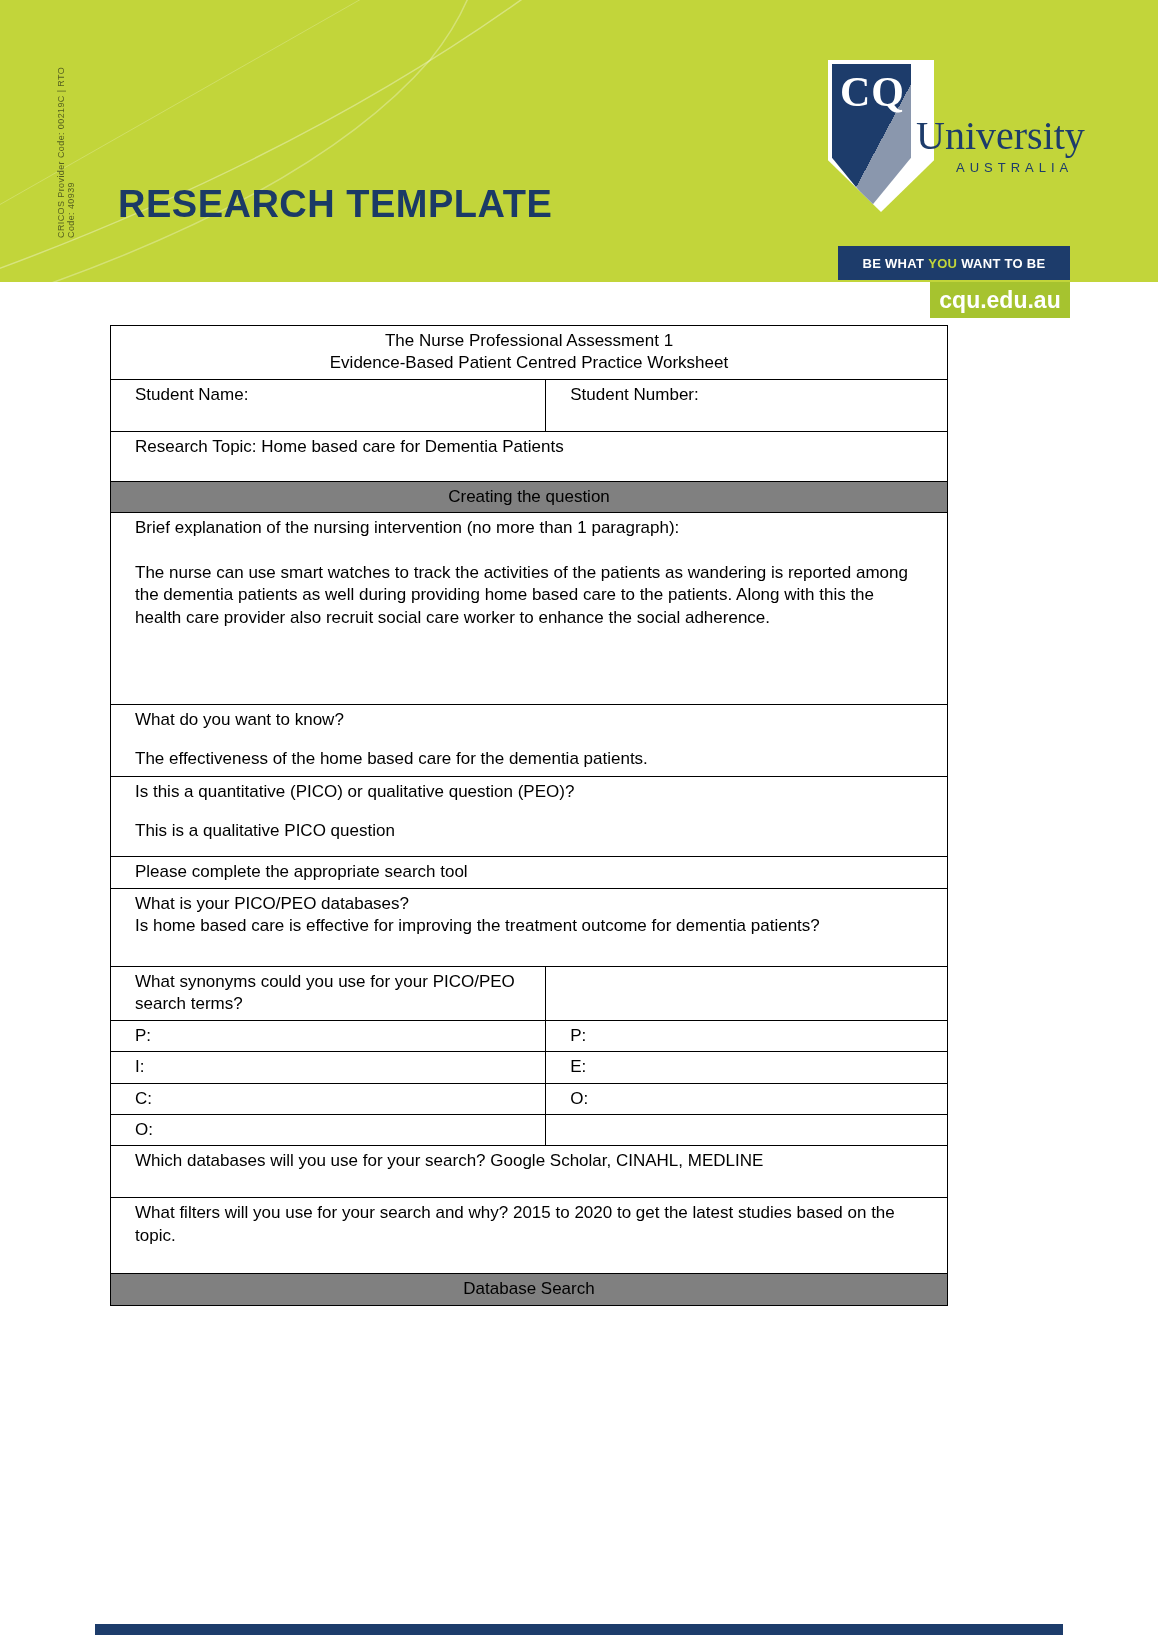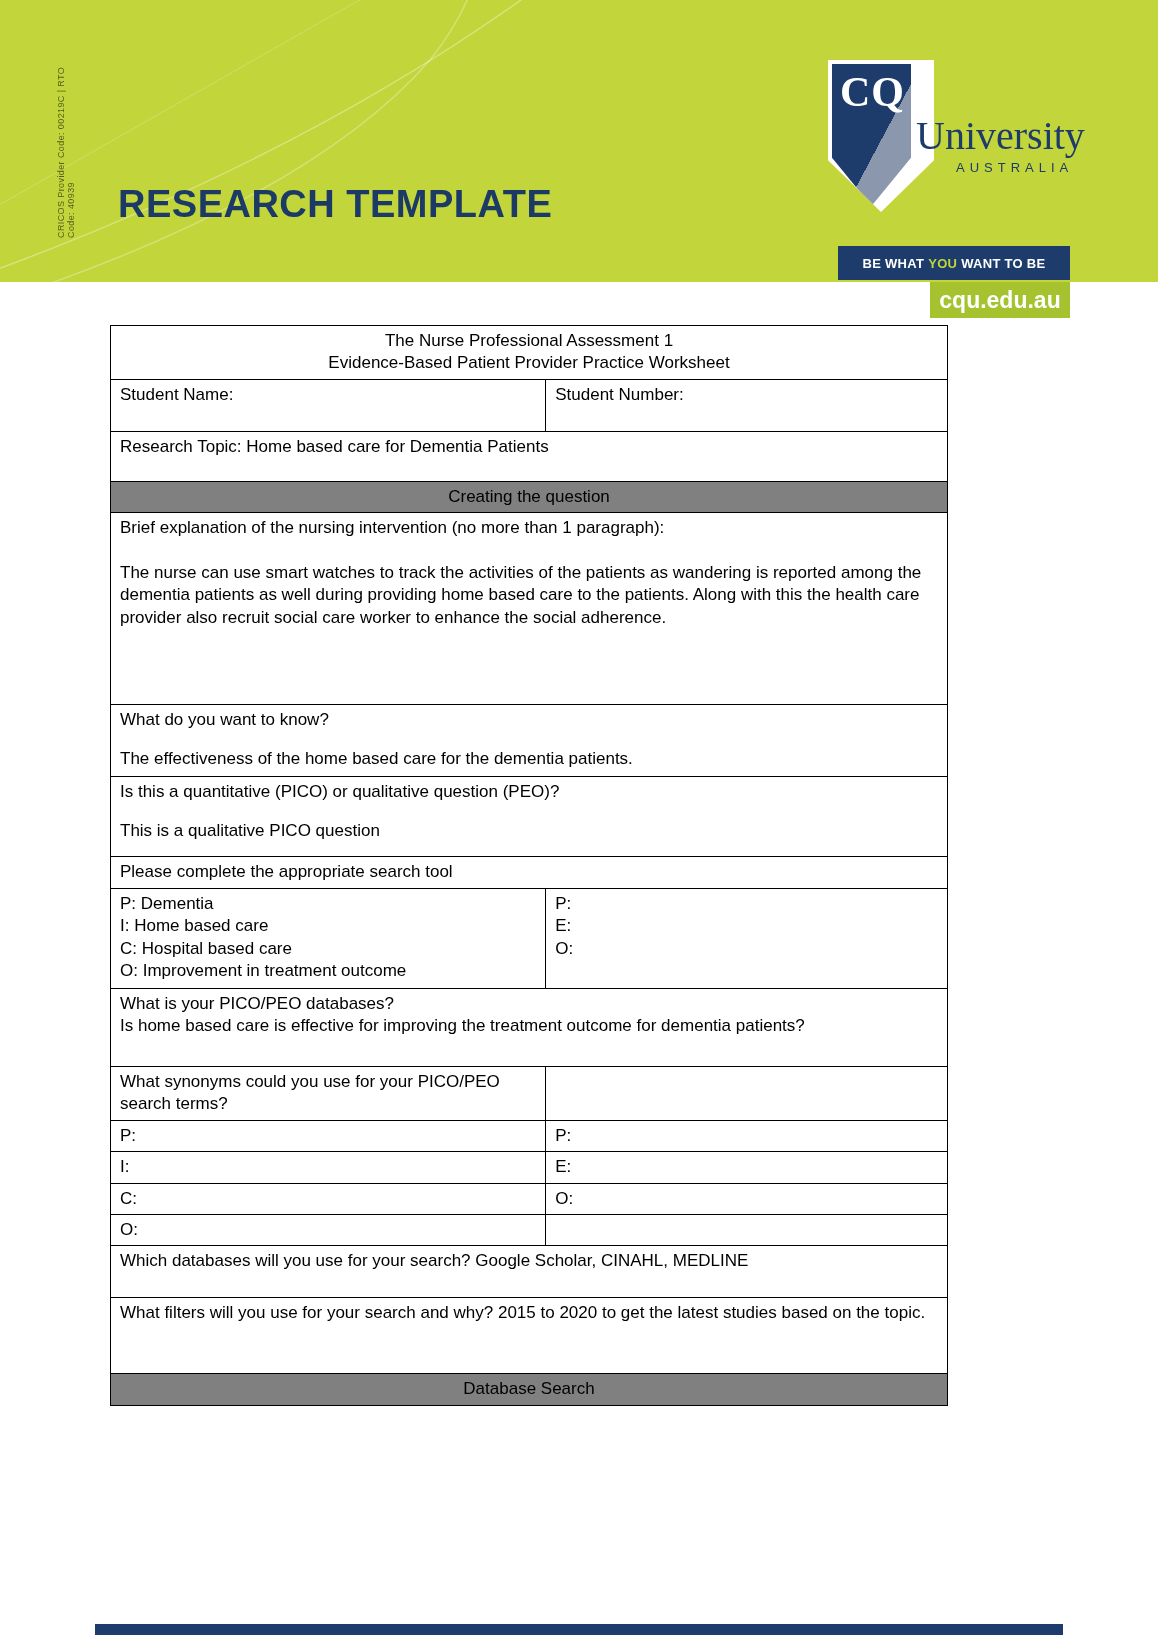--- a/index.html
+++ b/index.html
@@ -75,21 +75,21 @@
 
   
   .worksheet {
     position:absolute; top:325px; left:110px;
     width:838px; border-collapse:collapse;
     font-size:17px; line-height:1.32; color:#000;
     table-layout:fixed;
   }
   .worksheet td {
     border:1px solid #000;
-    padding:4px 9px;
+    padding:4px 24px;
     vertical-align:top;
   }
   .c { text-align:center; }
   .section-td {
     background:#808080; text-align:center; padding:2px;
   }
   .spacer { height:22px; }
   .sm-spacer { height:16px; }
   .h-name { height:52px; }
   .h-topic { height:50px; }
@@ -140,21 +140,21 @@
 <table class="worksheet">
   <colgroup>
       <col style="width:52%">
       <col style="width:48%">
     </colgroup>
 
   <tbody>
       <tr>
     <td colspan="2" class="c">
       <div>The Nurse Professional Assessment 1</div>
-      <div>Evidence-Based Patient Provider Practice Worksheet</div>
+      <div>Evidence-Based Patient Centred Practice Worksheet</div>
     </td>
   </tr>
 
   <tr>
     <td class="h-name">Student Name:</td>
     <td class="h-name">Student Number:</td>
   </tr>
 
   <tr>
     <td colspan="2" class="h-topic">Research Topic: Home based care for Dementia Patients</td>
@@ -185,33 +185,20 @@
       <div>Is this a quantitative (PICO) or qualitative question (PEO)?</div>
       <div class="sm-spacer"></div>
       <div>This is a qualitative PICO question</div>
     </td>
   </tr>
 
   <tr>
     <td colspan="2">Please complete the appropriate search tool</td>
   </tr>
 
-  <tr>
-    <td class="h-pico">
-      <div>P: Dementia</div>
-      <div>I: Home based care</div>
-      <div>C: Hospital based care</div>
-      <div>O: Improvement in treatment outcome</div>
-    </td>
-    <td class="h-pico">
-      <div>P:</div>
-      <div>E:</div>
-      <div>O:</div>
-    </td>
-  </tr>
 
   <tr>
     <td colspan="2" class="h-question">
       <div>What is your PICO/PEO databases?</div>
       <div>Is home based care is effective for improving the treatment outcome for dementia patients?</div>
     </td>
   </tr>
 
   <tr>
     <td class="h-syn">What synonyms could you use for your PICO/PEO search terms?</td>

